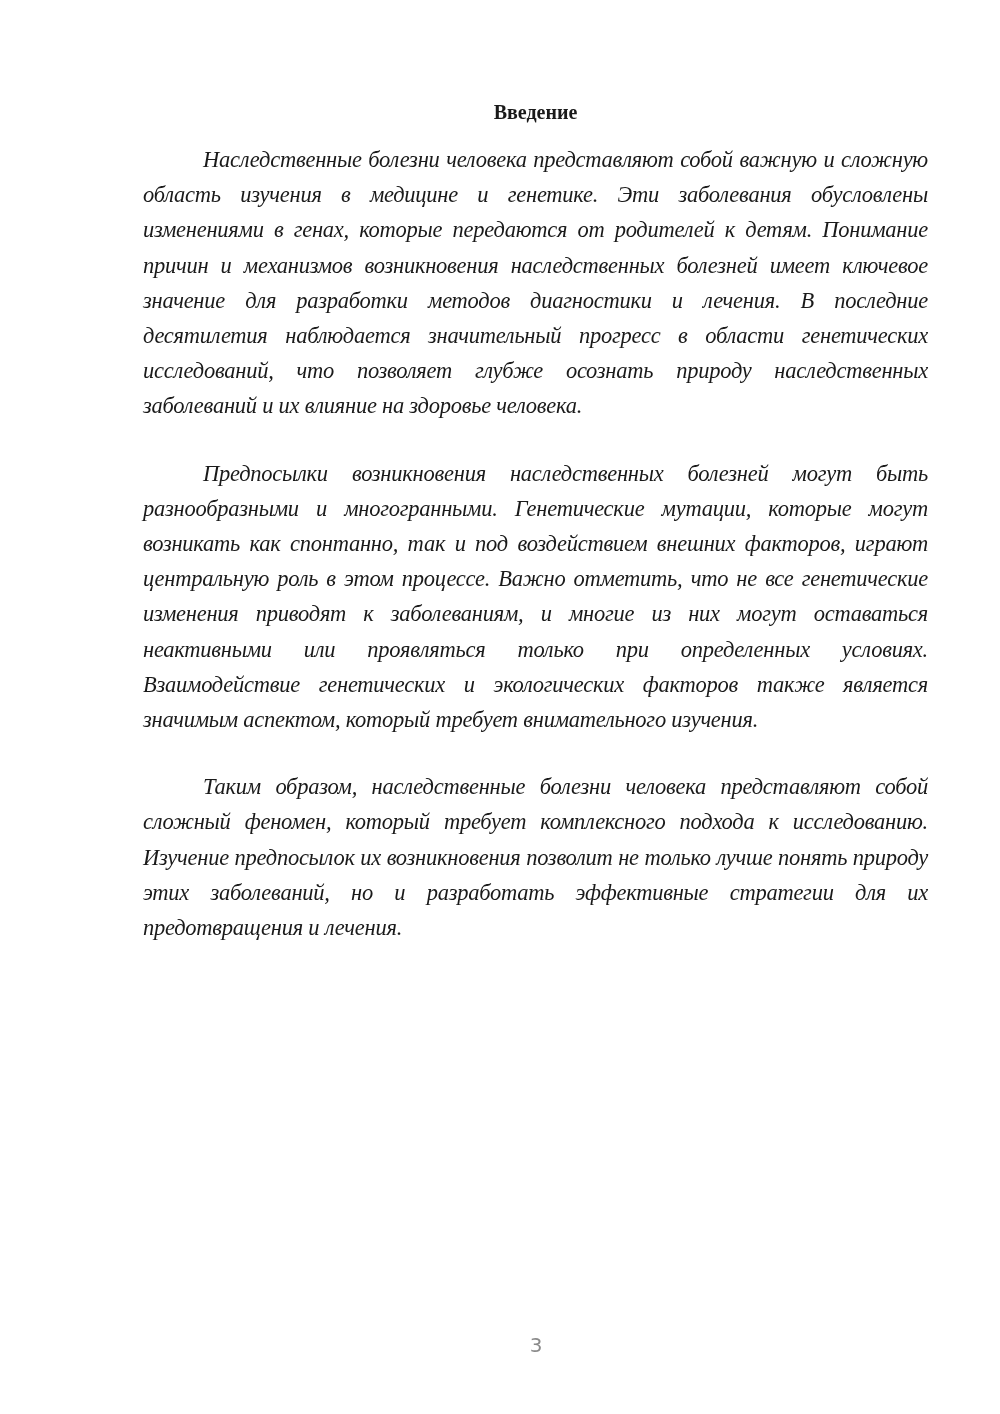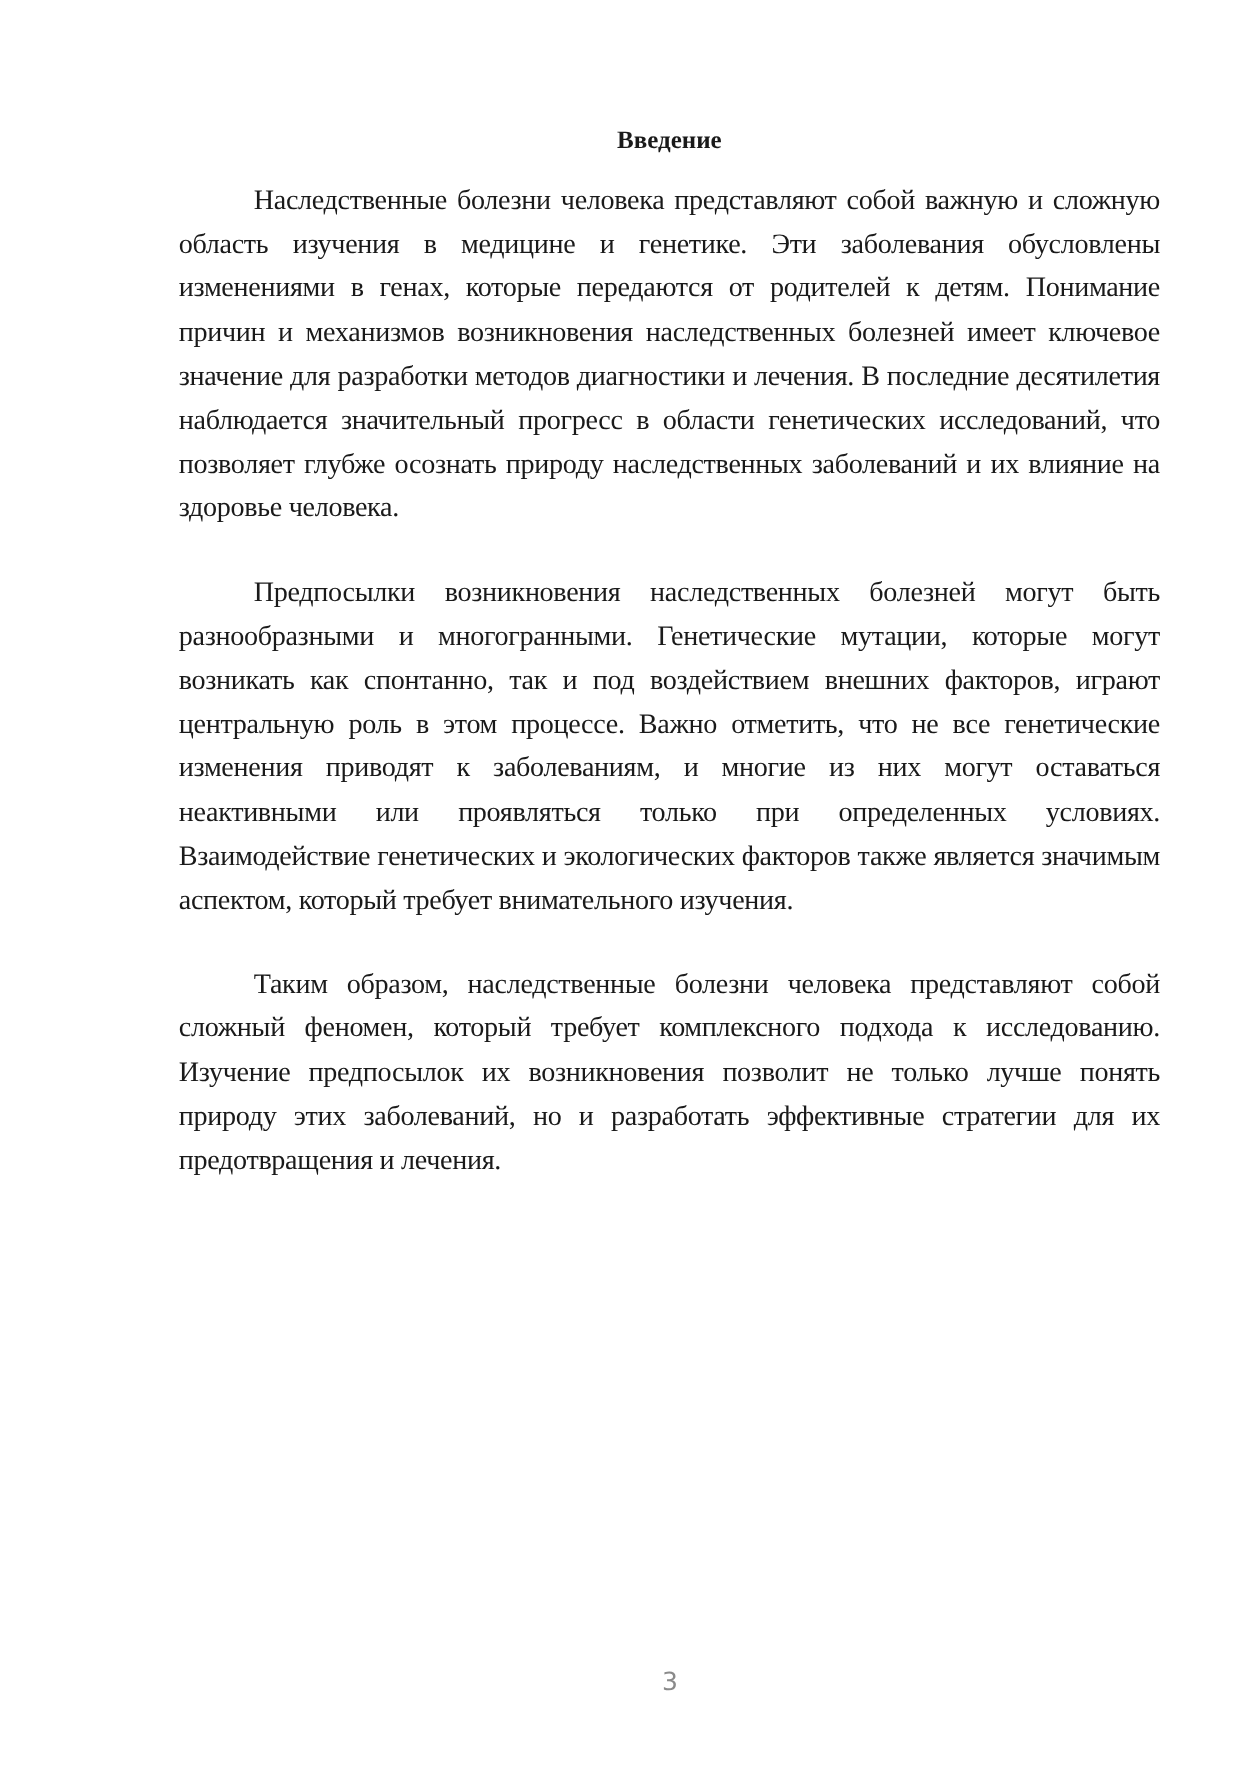--- a/index.html
+++ b/index.html
@@ -22,20 +22,21 @@
     font-weight: bold;
     font-size: 20px;
     line-height: 30px;
     margin: 0;
   }
   .body-text {
     position: absolute;
     left: 143px;
     width: 785px;
     top: 142px;
+    font-style: italic;
   }
   .para {
     margin: 0 0 32px 0;
     font-size: 22.5px;
     line-height: 35.2px;
     text-align: justify;
     text-align-last: left;
     text-indent: 60px;
     letter-spacing: -0.25px;
     word-spacing: 0px;

